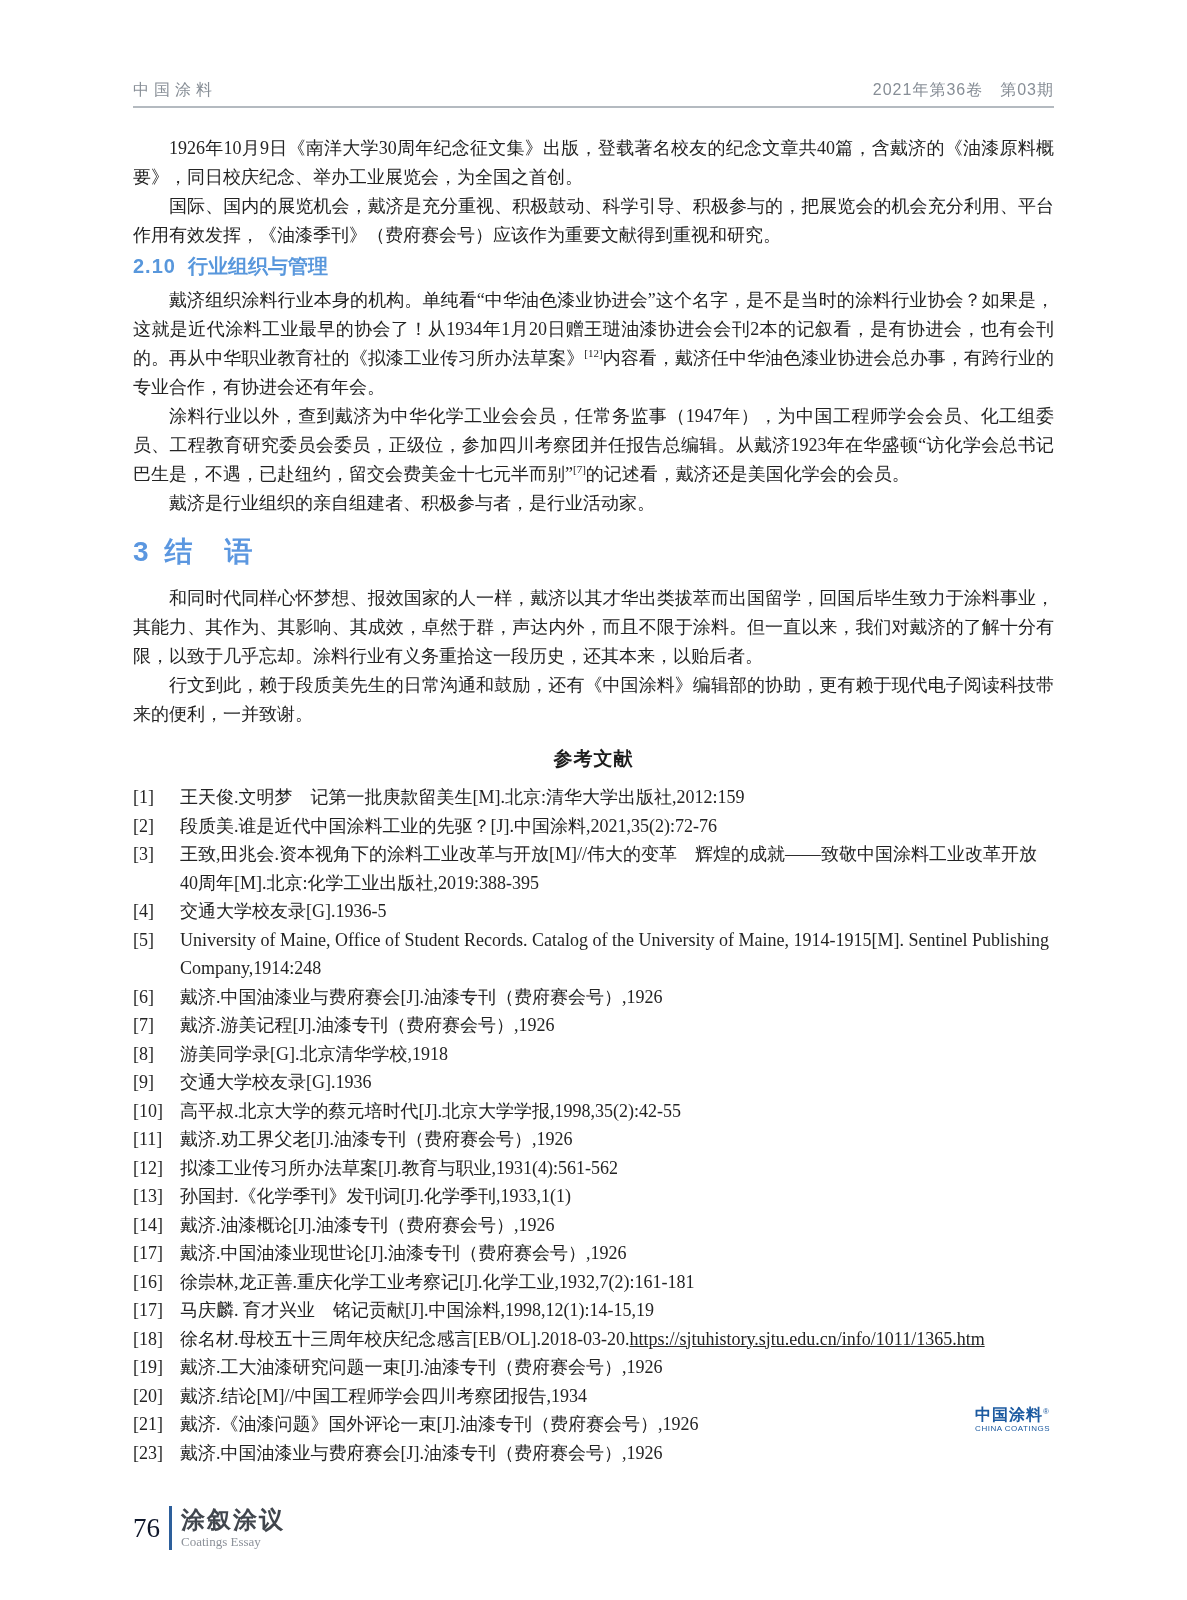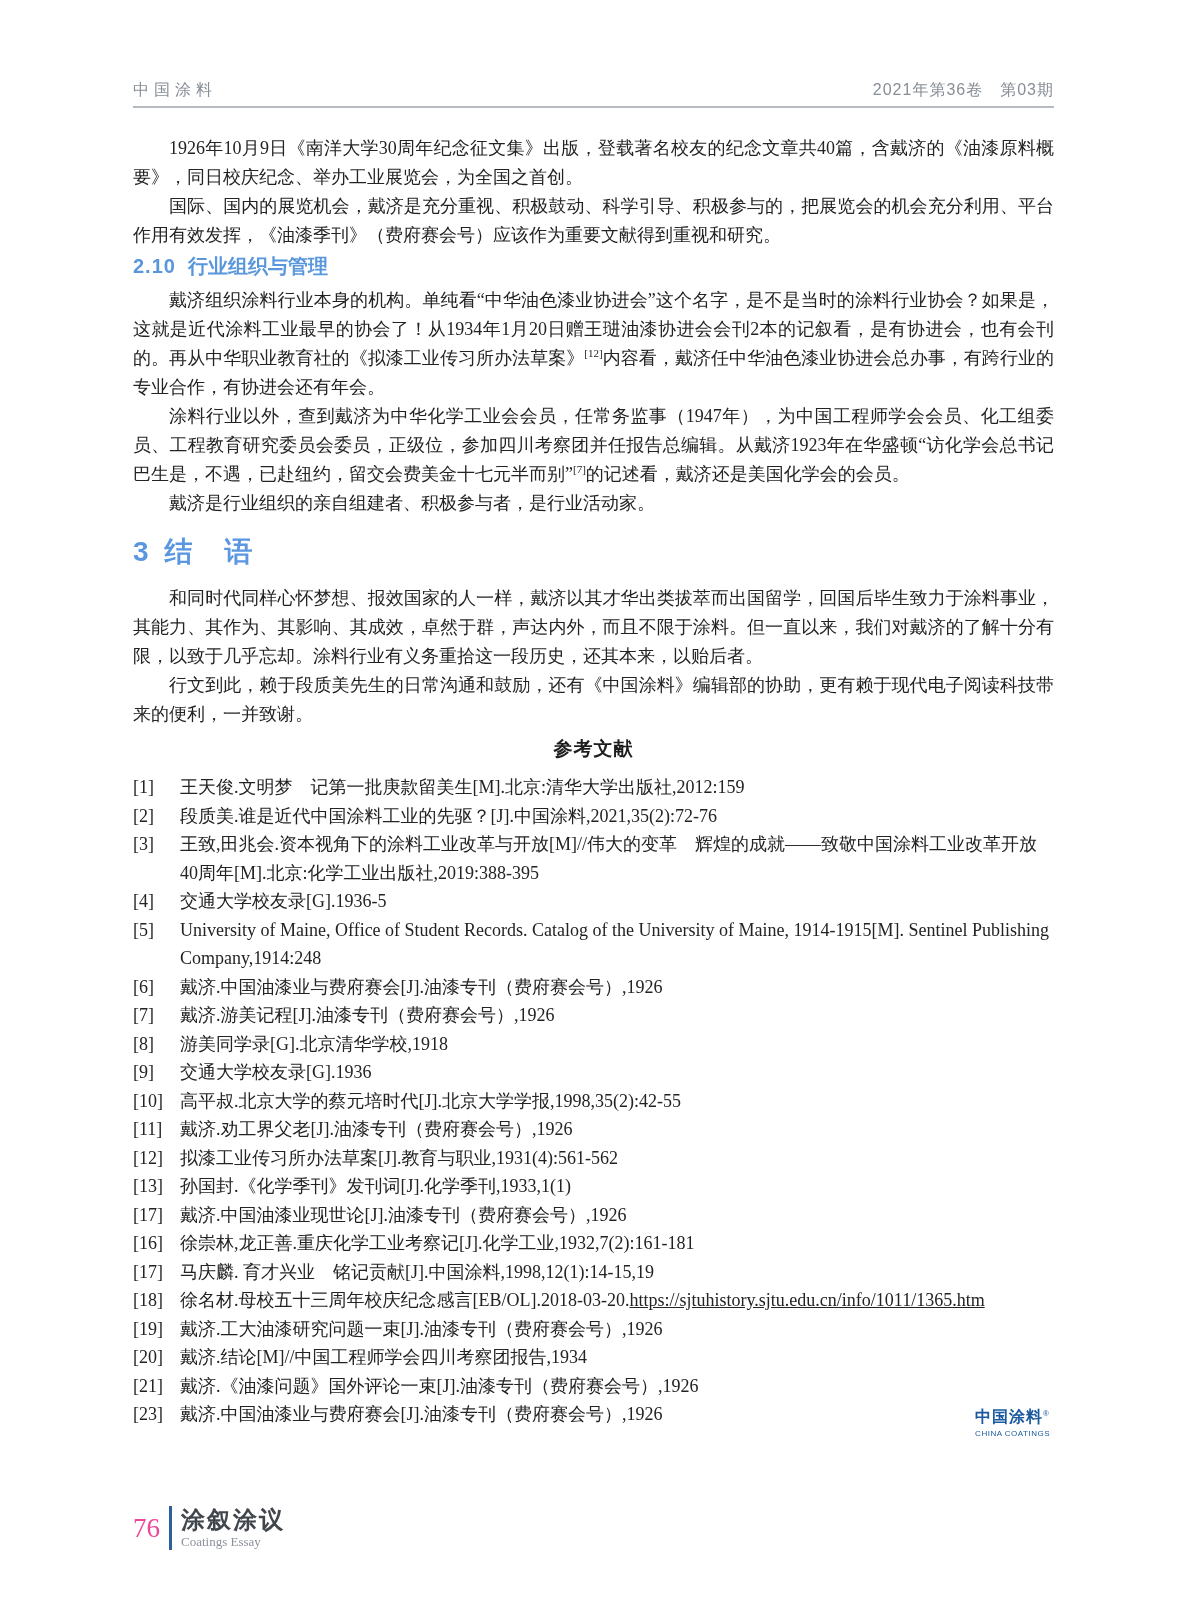--- a/index.html
+++ b/index.html
@@ -44,46 +44,46 @@
   .h-main {
     font-family: "Liberation Sans", sans-serif;
     color: #5b97e0; font-weight: bold; font-size: 28px;
     line-height: 40px; margin: 14px 0 12px; letter-spacing: 2px;
   }
   .h-main .num { margin-right: 14px; }
 
   .ref-title {
     font-family: "Liberation Sans", sans-serif;
     text-align: center; font-size: 19px; font-weight: bold;
-    color: #1d1d1d; line-height: 28px; margin: 6px 0 10px;
+    color: #1d1d1d; line-height: 28px; margin: 16px 0 10px;
     letter-spacing: 1px;
   }
   .refs { list-style: none; }
   .refs li { display: flex; font-size: 18px; line-height: 28.5px; }
   .ref-num { flex: 0 0 47px; }
   .ref-text { flex: 1; }
   .ref-link { text-decoration: underline; color: inherit; cursor: pointer; }
 
   
   .brand {
     position: absolute; top: 1402px; right: 137px;
     text-align: center; color: #1c5aa0;
     font-family: "Liberation Sans", sans-serif;
   }
-  .brand .cn { font-size: 16px; font-weight: bold; letter-spacing: 1px; line-height: 24px; }
+  .brand .cn { font-size: 16px; font-weight: bold; letter-spacing: 1px; line-height: 19px; }
   .brand .reg { font-size: 8px; vertical-align: super; font-weight: normal; }
   .brand .en { font-size: 8px; letter-spacing: 0.5px; line-height: 10px; }
 
   
   .ftr {
     position: absolute; top: 1506px; left: 133px;
     display: flex; align-items: center;
   }
   .pgnum {
-    font-size: 27px; color: #ec4899; line-height: 44px;
+    font-size: 27px; color: #0f172a; line-height: 44px;
     margin-right: 9px; align-self: flex-end;
   }
   .ftr-bar { width: 3px; height: 44px; background: #2d5f9b; margin-right: 9px; }
   .ftr-col { display: flex; flex-direction: column; justify-content: center; }
   .col-cn {
     font-family: "Liberation Sans", sans-serif;
     font-size: 24px; font-weight: bold; color: #41464d;
     letter-spacing: 2px; line-height: 26px;
   }
   .col-en { font-size: 13px; color: #8c9199; line-height: 17px; }
@@ -168,20 +168,24 @@
           <span class="ref-num">[11]</span>
           <span class="ref-text">戴济.劝工界父老[J].油漆专刊（费府赛会号）,1926</span>
         </li>
       <li>
           <span class="ref-num">[12]</span>
           <span class="ref-text">拟漆工业传习所办法草案[J].教育与职业,1931(4):561-562</span>
         </li>
       <li>
           <span class="ref-num">[13]</span>
           <span class="ref-text">孙国封.《化学季刊》发刊词[J].化学季刊,1933,1(1)</span>
+        </li>
+      <li>
+          <span class="ref-num">[14]</span>
+          <span class="ref-text">戴济.油漆概论[J].油漆专刊（费府赛会号）,1926</span>
         </li>
       <li>
           <span class="ref-num">[17]</span>
           <span class="ref-text">戴济.中国油漆业现世论[J].油漆专刊（费府赛会号）,1926</span>
         </li>
       <li>
           <span class="ref-num">[16]</span>
           <span class="ref-text">徐崇林,龙正善.重庆化学工业考察记[J].化学工业,1932,7(2):161-181</span>
         </li>
       <li>

